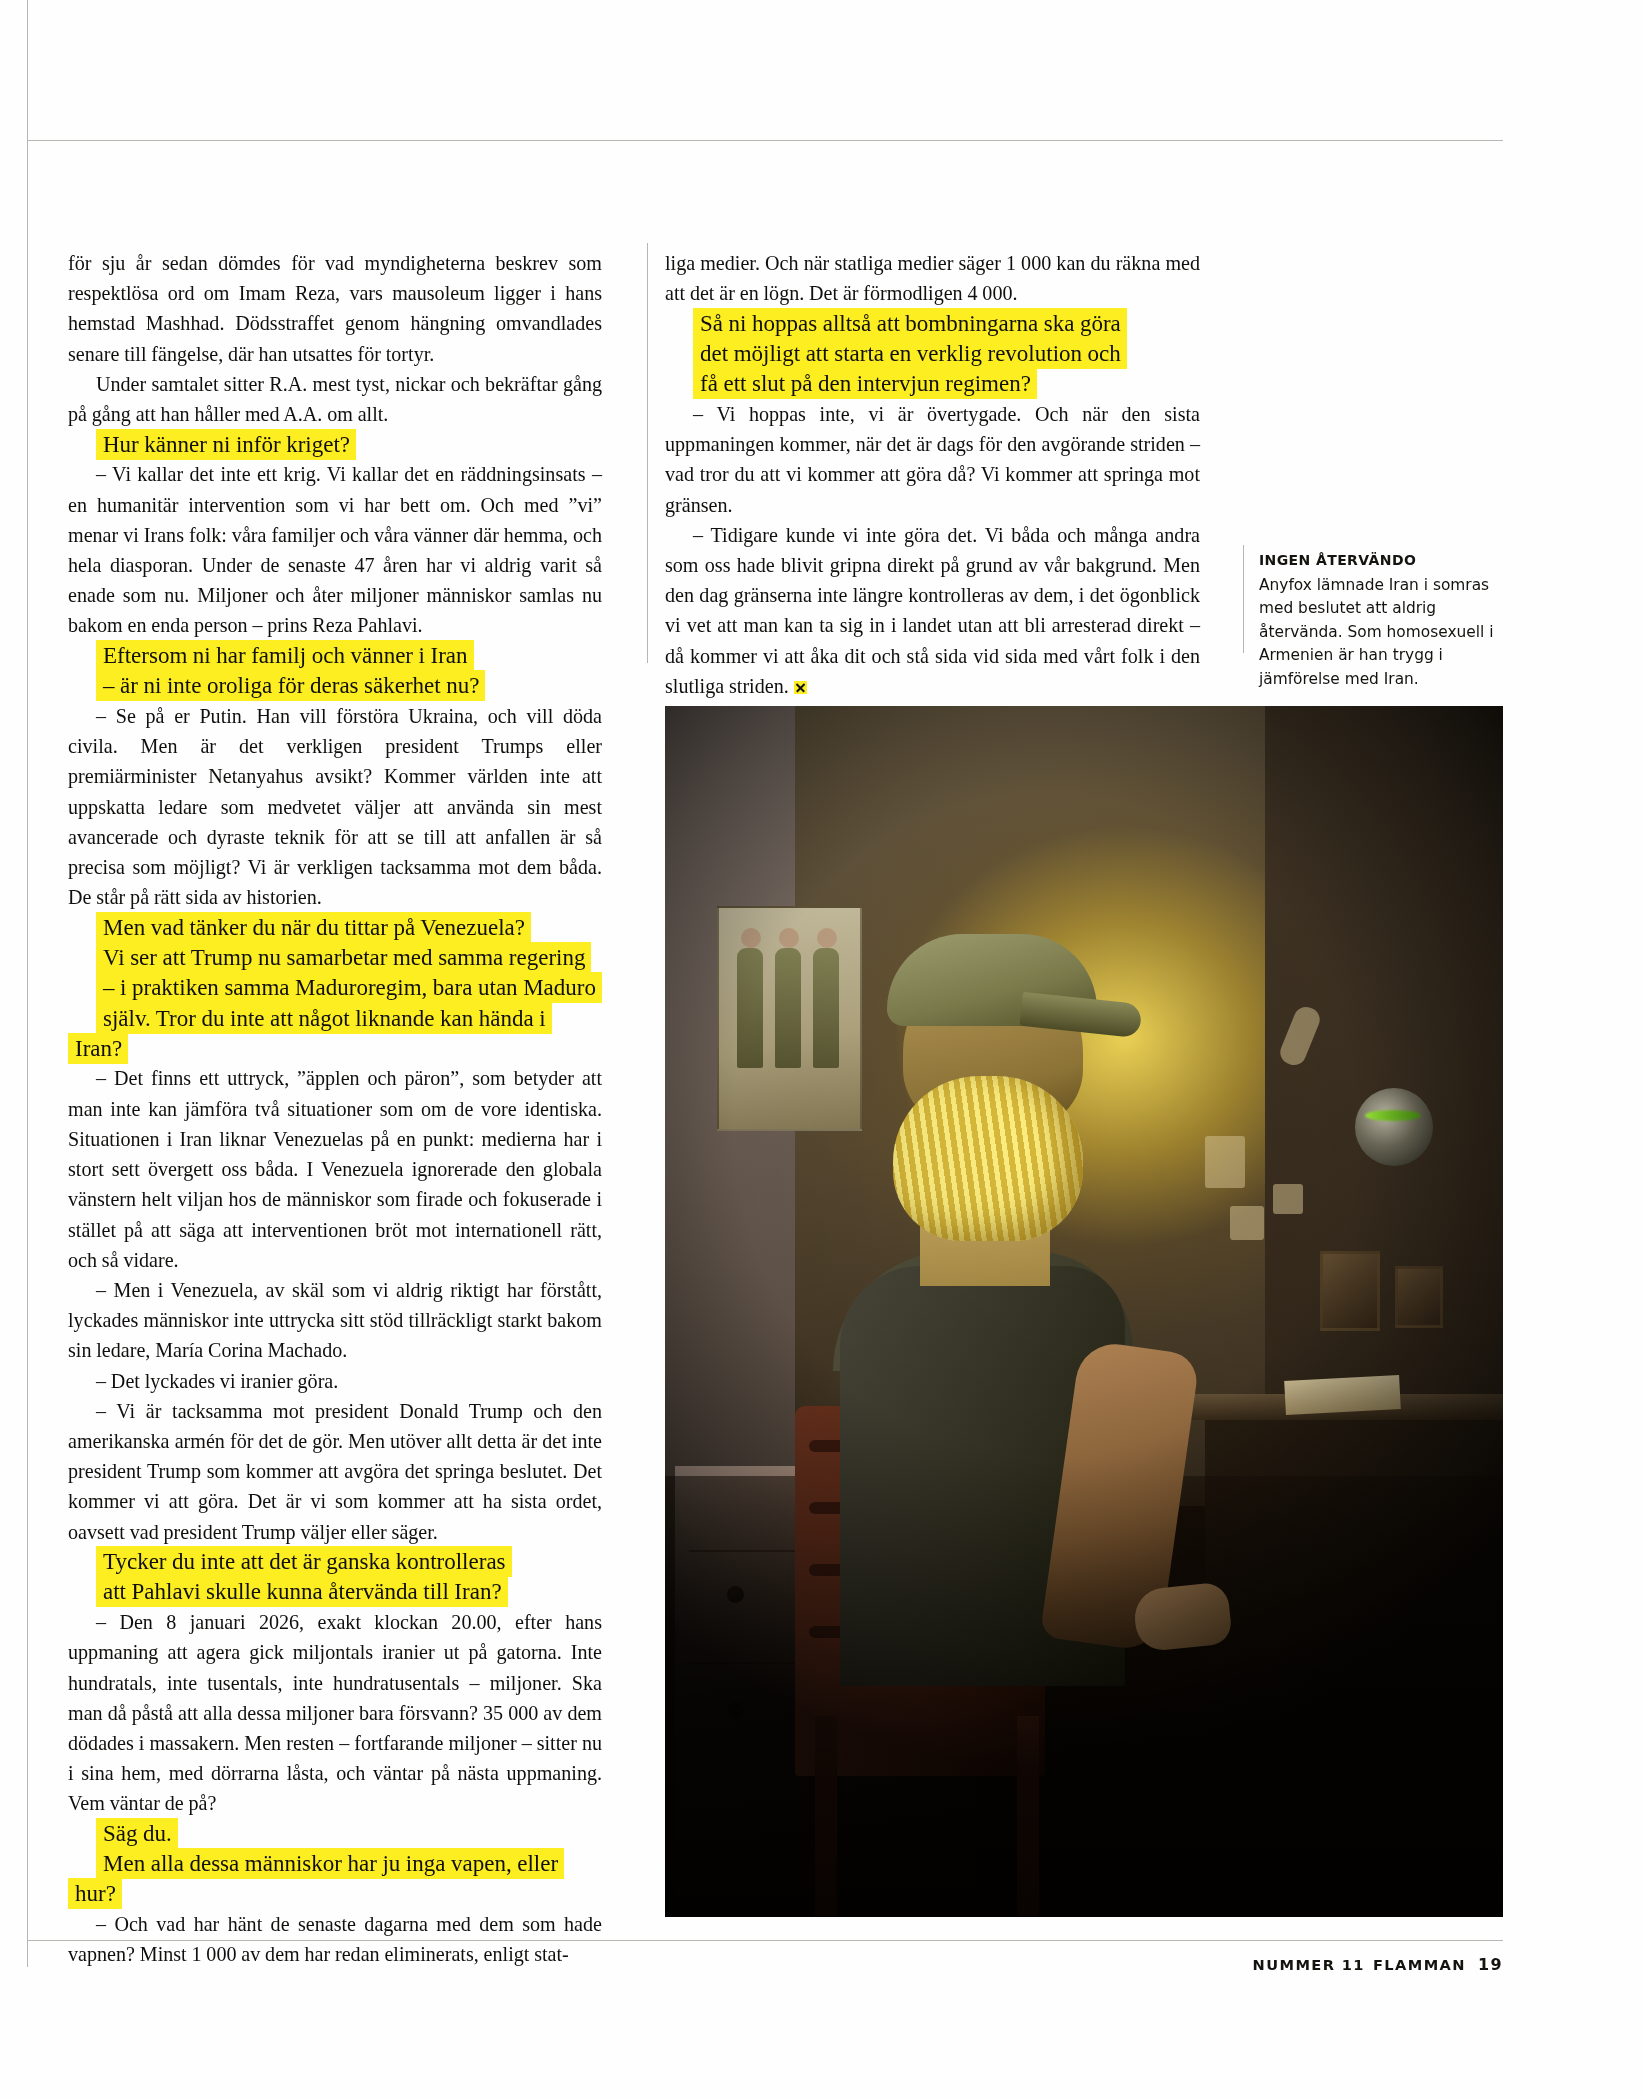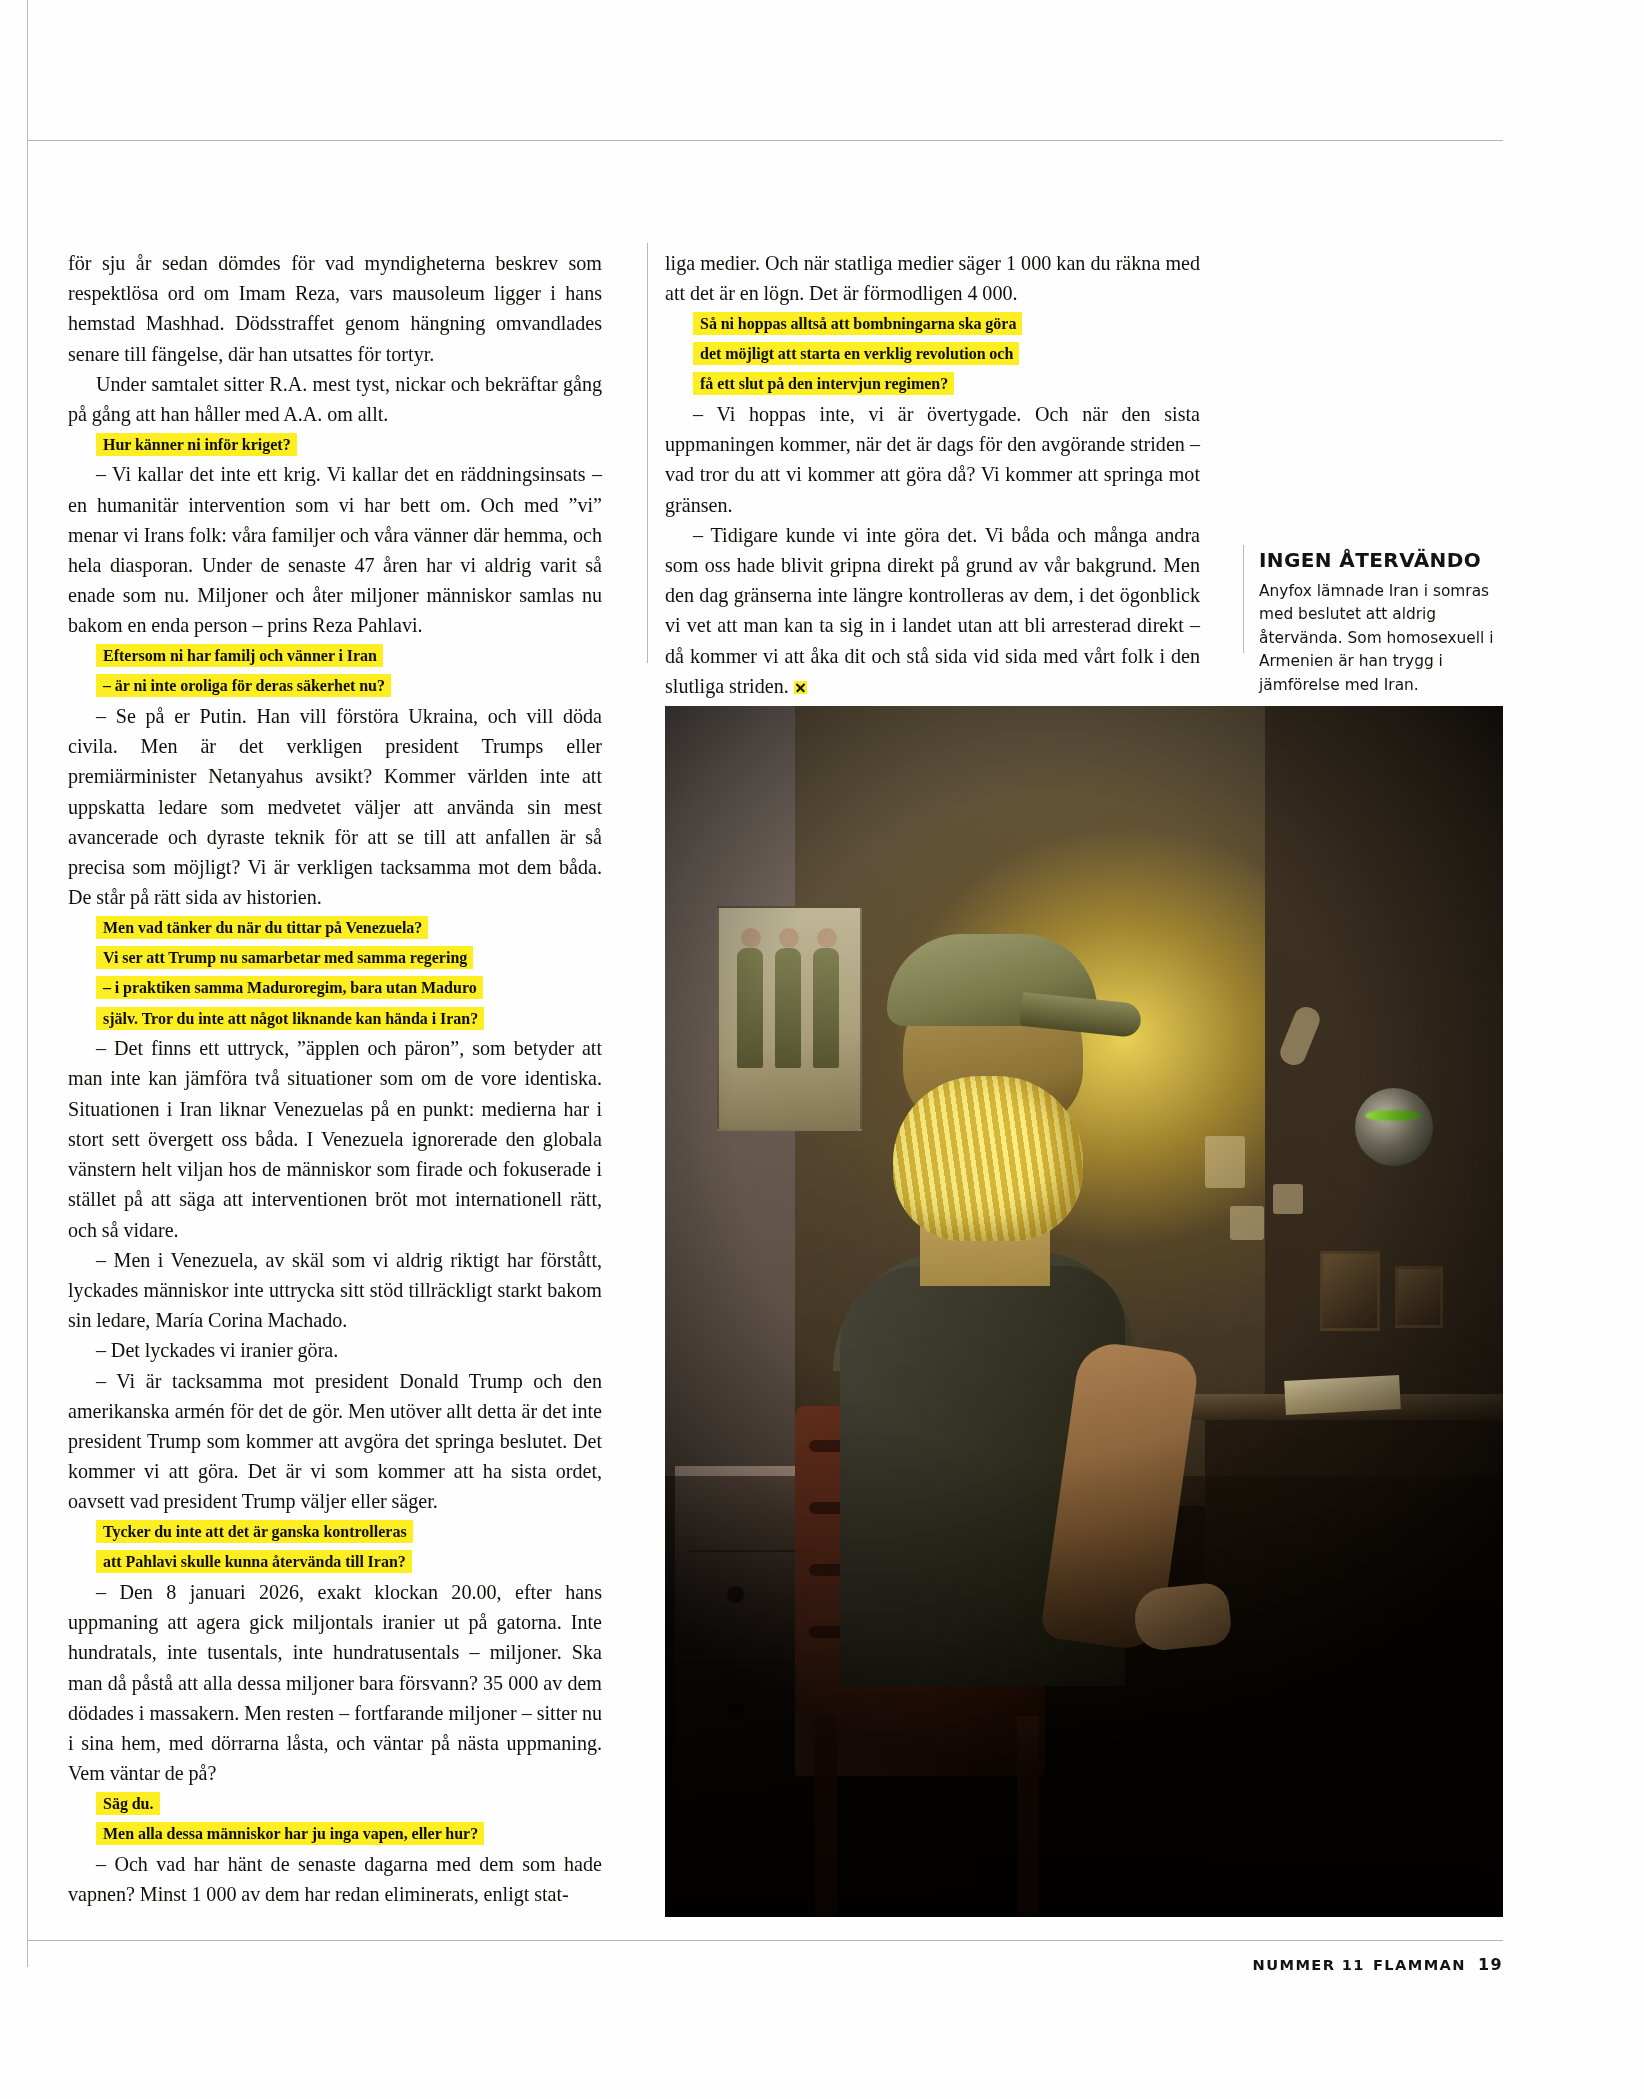--- a/index.html
+++ b/index.html
@@ -68,22 +68,22 @@
 
   .col p {
     margin: 0;
     text-indent: 28px;
   }
   .col p.noindent { text-indent: 0; }
 
   
   .q {
     margin: 0;
-    font-weight: bold;
-    font-size: 16px;
+    font-weight: normal;
+    font-size: 23px;
     line-height: 30.2px;
     text-indent: 0;
     text-align: left;
   }
   .q span.hl {
     background: #fcee21;
     box-decoration-break: clone;
     -webkit-box-decoration-break: clone;
     padding: 2.5px 6px 3.5px 7px;
     line-height: 30.2px;
@@ -112,23 +112,23 @@
     left: 1259px; top: 549px;
     width: 245px;
     font-family: "DejaVu Sans", "Liberation Sans", sans-serif;
     font-size: 15.4px;
     line-height: 23.5px;
     color: #15130f;
   }
   #caption .cap-title {
     font-weight: bold;
     letter-spacing: 0.4px;
-    font-size: 20px;
+    font-size: 14px;
     display: block;
-    margin-bottom: 7px;
+    margin-bottom: 1px;
   }
   #caption .cap-body { display: block; }
 
   
   #photo {
     position: absolute;
     left: 665px; top: 706px;
     width: 838px; height: 1211px;
     overflow: hidden;
     background: #1a1008;

